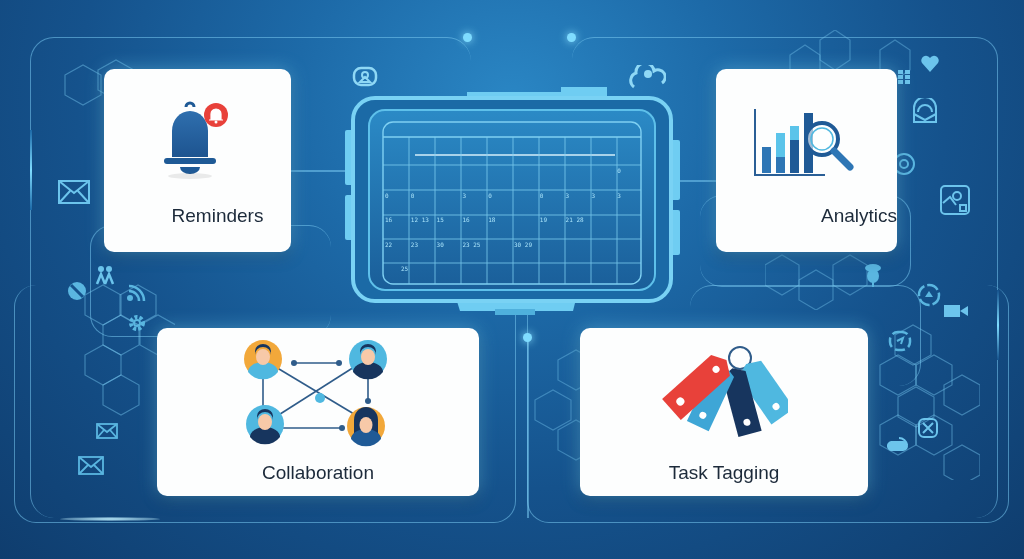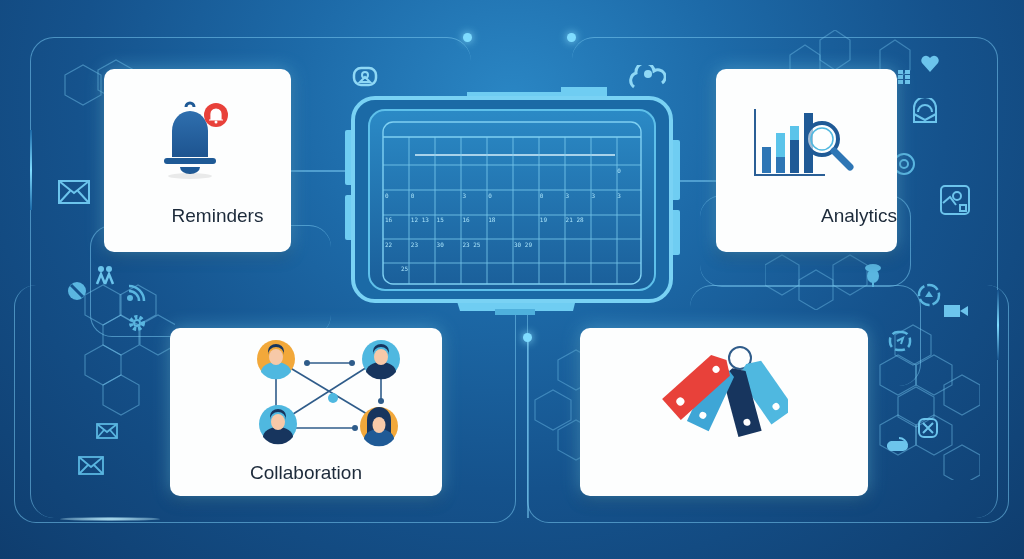--- a/index.html
+++ b/index.html
@@ -307,21 +307,21 @@
     <rect x="40" y="21" width="9" height="47" fill="#5bc4ea"></rect>
     <rect x="40" y="35" width="9" height="33" fill="#1f5a96"></rect>
     <rect x="54" y="8" width="9" height="60" fill="#1f5a96"></rect>
     <circle cx="72" cy="34" r="16" fill="rgba(255,255,255,0.6)" stroke="#1f5a96" stroke-width="4"></circle>
     <circle cx="72" cy="34" r="11" fill="none" stroke="#4fb8e0" stroke-width="1.5"></circle>
     <path d="M84 46 L100 62" stroke="#2e76b5" stroke-width="7" stroke-linecap="round"></path>
   </svg>
   <div class="card-label" style="top:136px;text-align:right;">Analytics</div>
 </div>
 
-<div class="card" style="left:170px;top:328px;width:272px;height:168px;">
+<div class="card" style="left:157px;top:328px;width:322px;height:168px;">
   <svg class="abs" style="left:85px;top:10px;" width="145" height="110" viewBox="0 0 145 110">
     <g stroke="#2f5c8a" stroke-width="1.6" fill="none">
       <line x1="22" y1="22" x2="122" y2="82"></line>
       <line x1="24" y1="85" x2="120" y2="24"></line>
       <line x1="21" y1="30" x2="21" y2="78"></line>
       <line x1="51" y1="25" x2="97" y2="25"></line>
       <line x1="40" y1="90" x2="100" y2="90"></line>
       <line x1="126" y1="38" x2="126" y2="62"></line>
     </g>
     <g fill="#2f5c8a">
@@ -381,13 +381,14 @@
       <path d="M54 32 L66 26 L78 32 L78 92 L54 92 Z" fill="#3ea6d6"></path>
       <circle cx="66" cy="80" r="3.5" fill="#fff"></circle>
     </g>
 
     <g transform="rotate(48 64 24)">
       <path d="M50 26 L64 18 L78 26 L78 92 L50 92 Z" fill="#e8413a"></path>
       <circle cx="64" cy="32" r="3.5" fill="#fff"></circle>
       <circle cx="64" cy="80" r="4" fill="#fff"></circle>
     </g>
   </svg>
+  <div class="card-label" style="top:134px;">Task Tagging</div>
 </div>
 
 </body></html>

